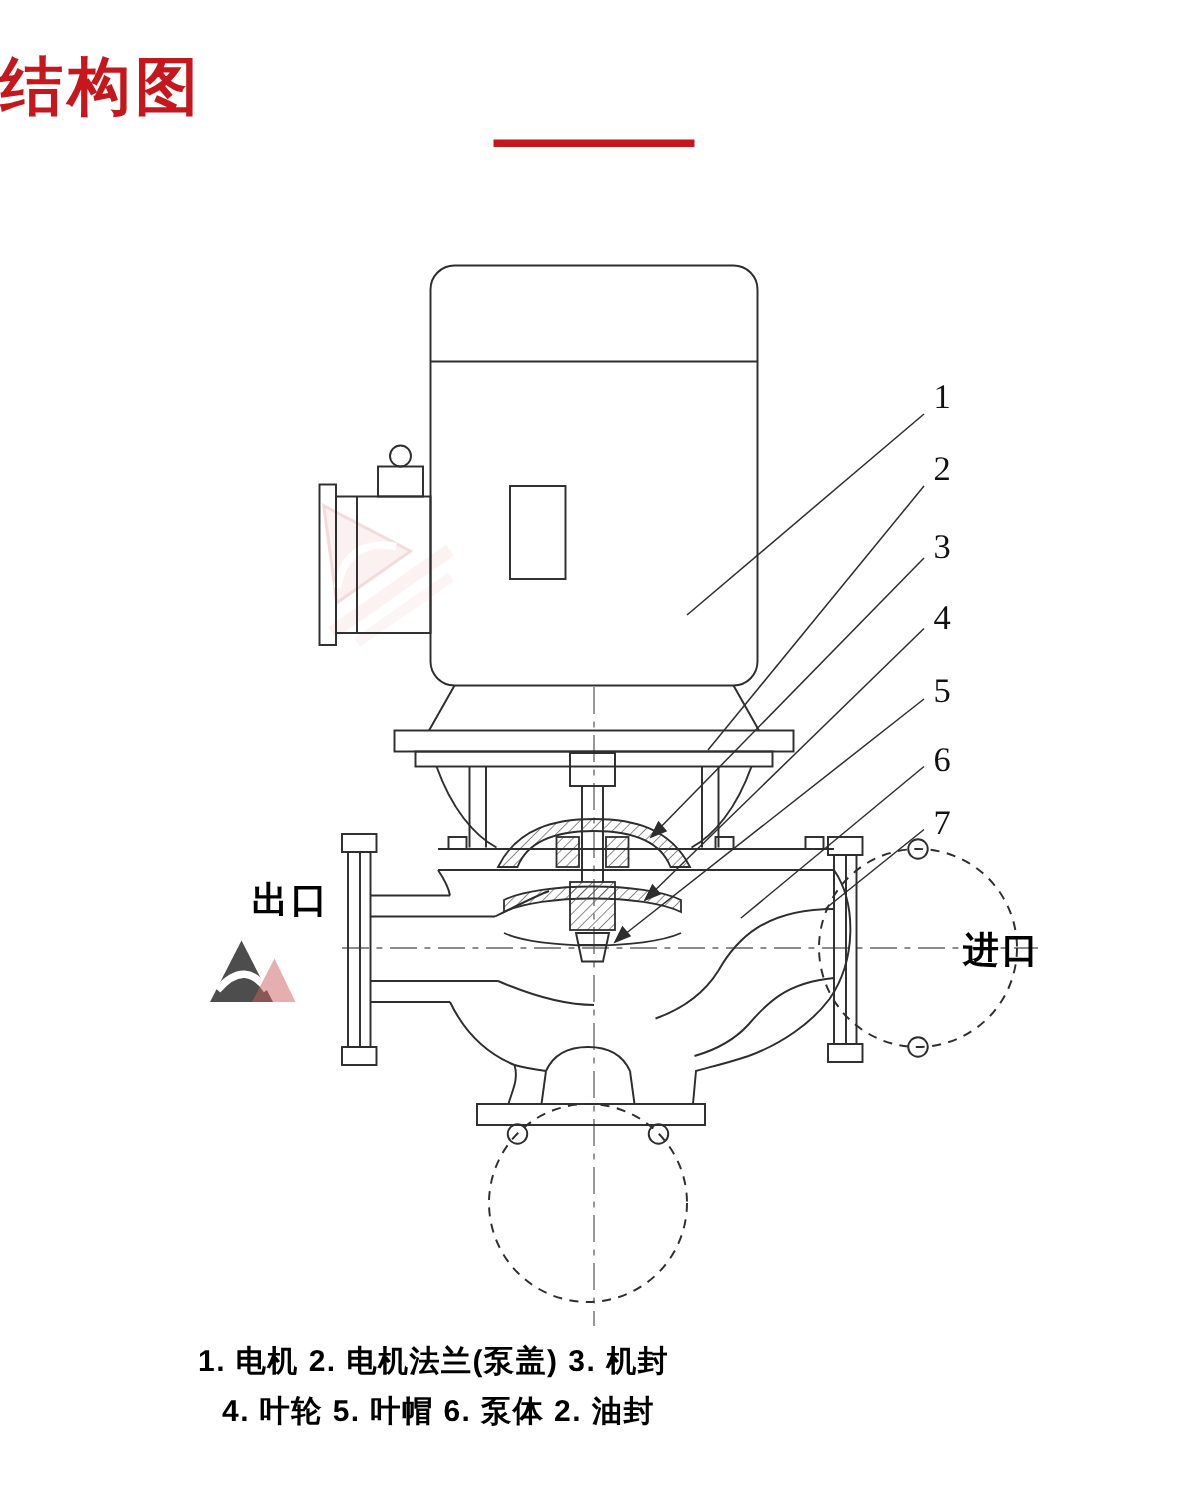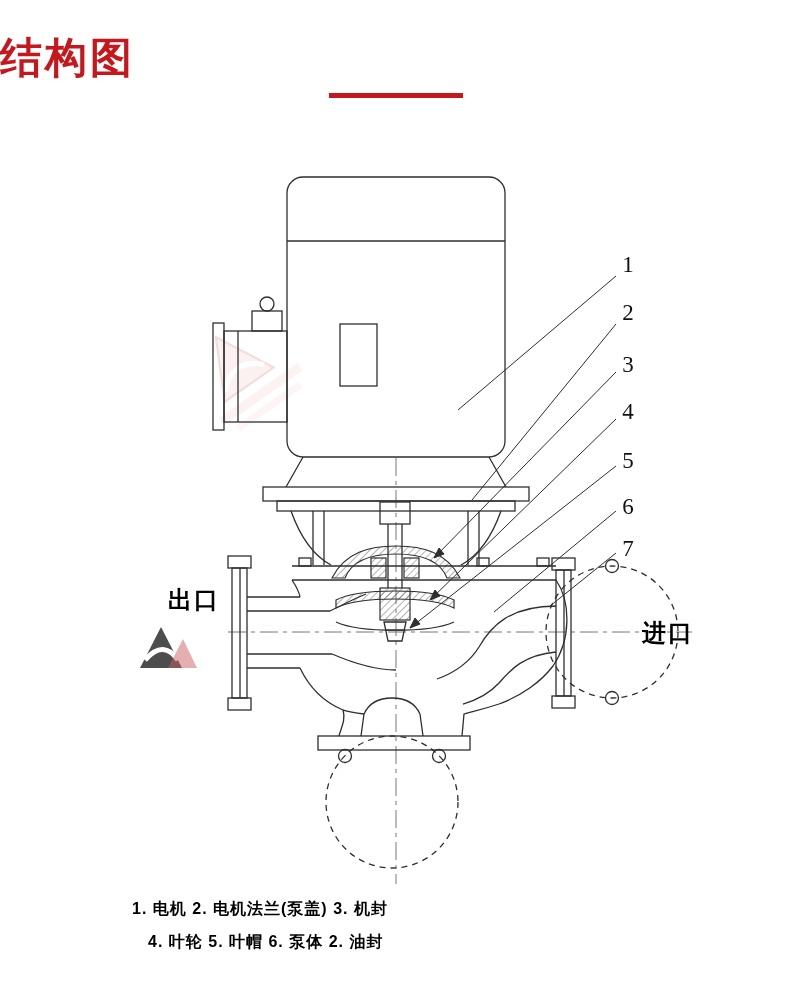--- a/index.html
+++ b/index.html
@@ -54,21 +54,21 @@
     font-size: 24px;
     font-weight: bold;
     color: #000;
     letter-spacing: 2px;
   }
   .outlet { left: 152px; top: 584px; margin-left: 16px; }
   .inlet  { left: 642px; top: 617px; }
   .legend {
     position: absolute;
     left: 132px; top: 892px;
-    font-size: 16px;
+    font-size: 20px;
     font-weight: 600;
     color: #000;
     line-height: 33px;
     letter-spacing: 1px;
   }
   .legend .l2 { padding-left: 16px; }
 </style>
 </head>
 <body>
 

